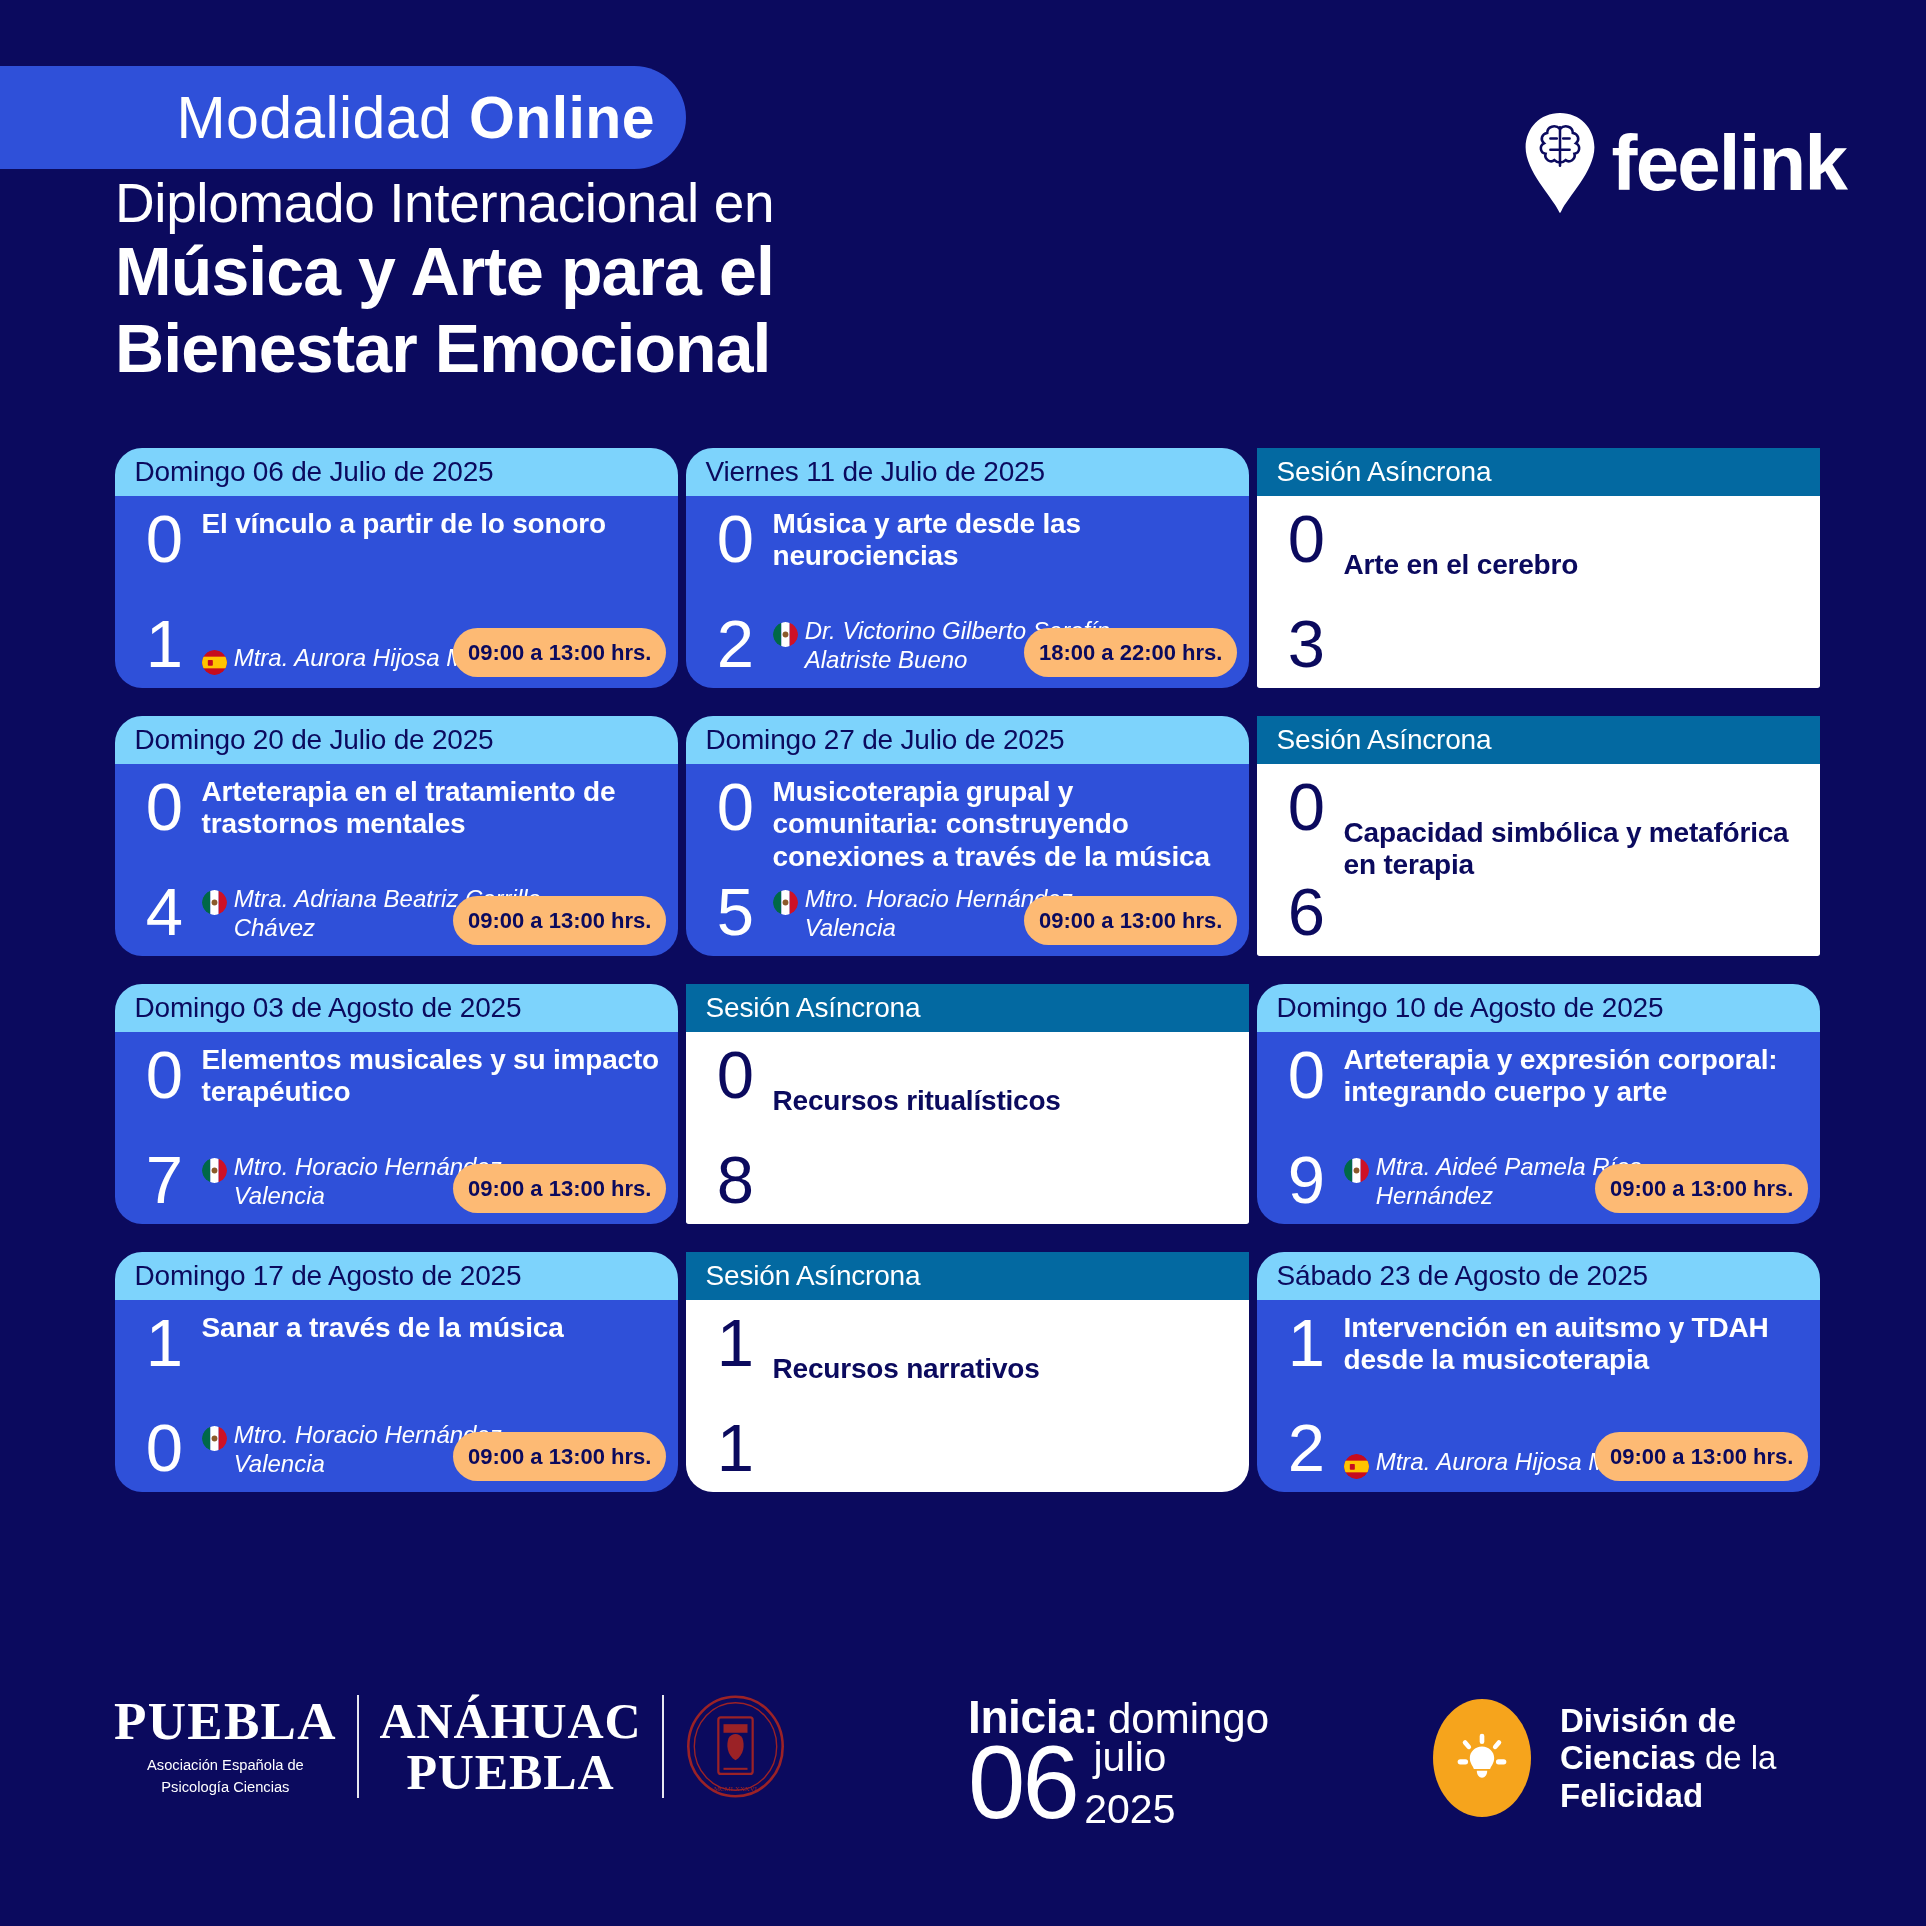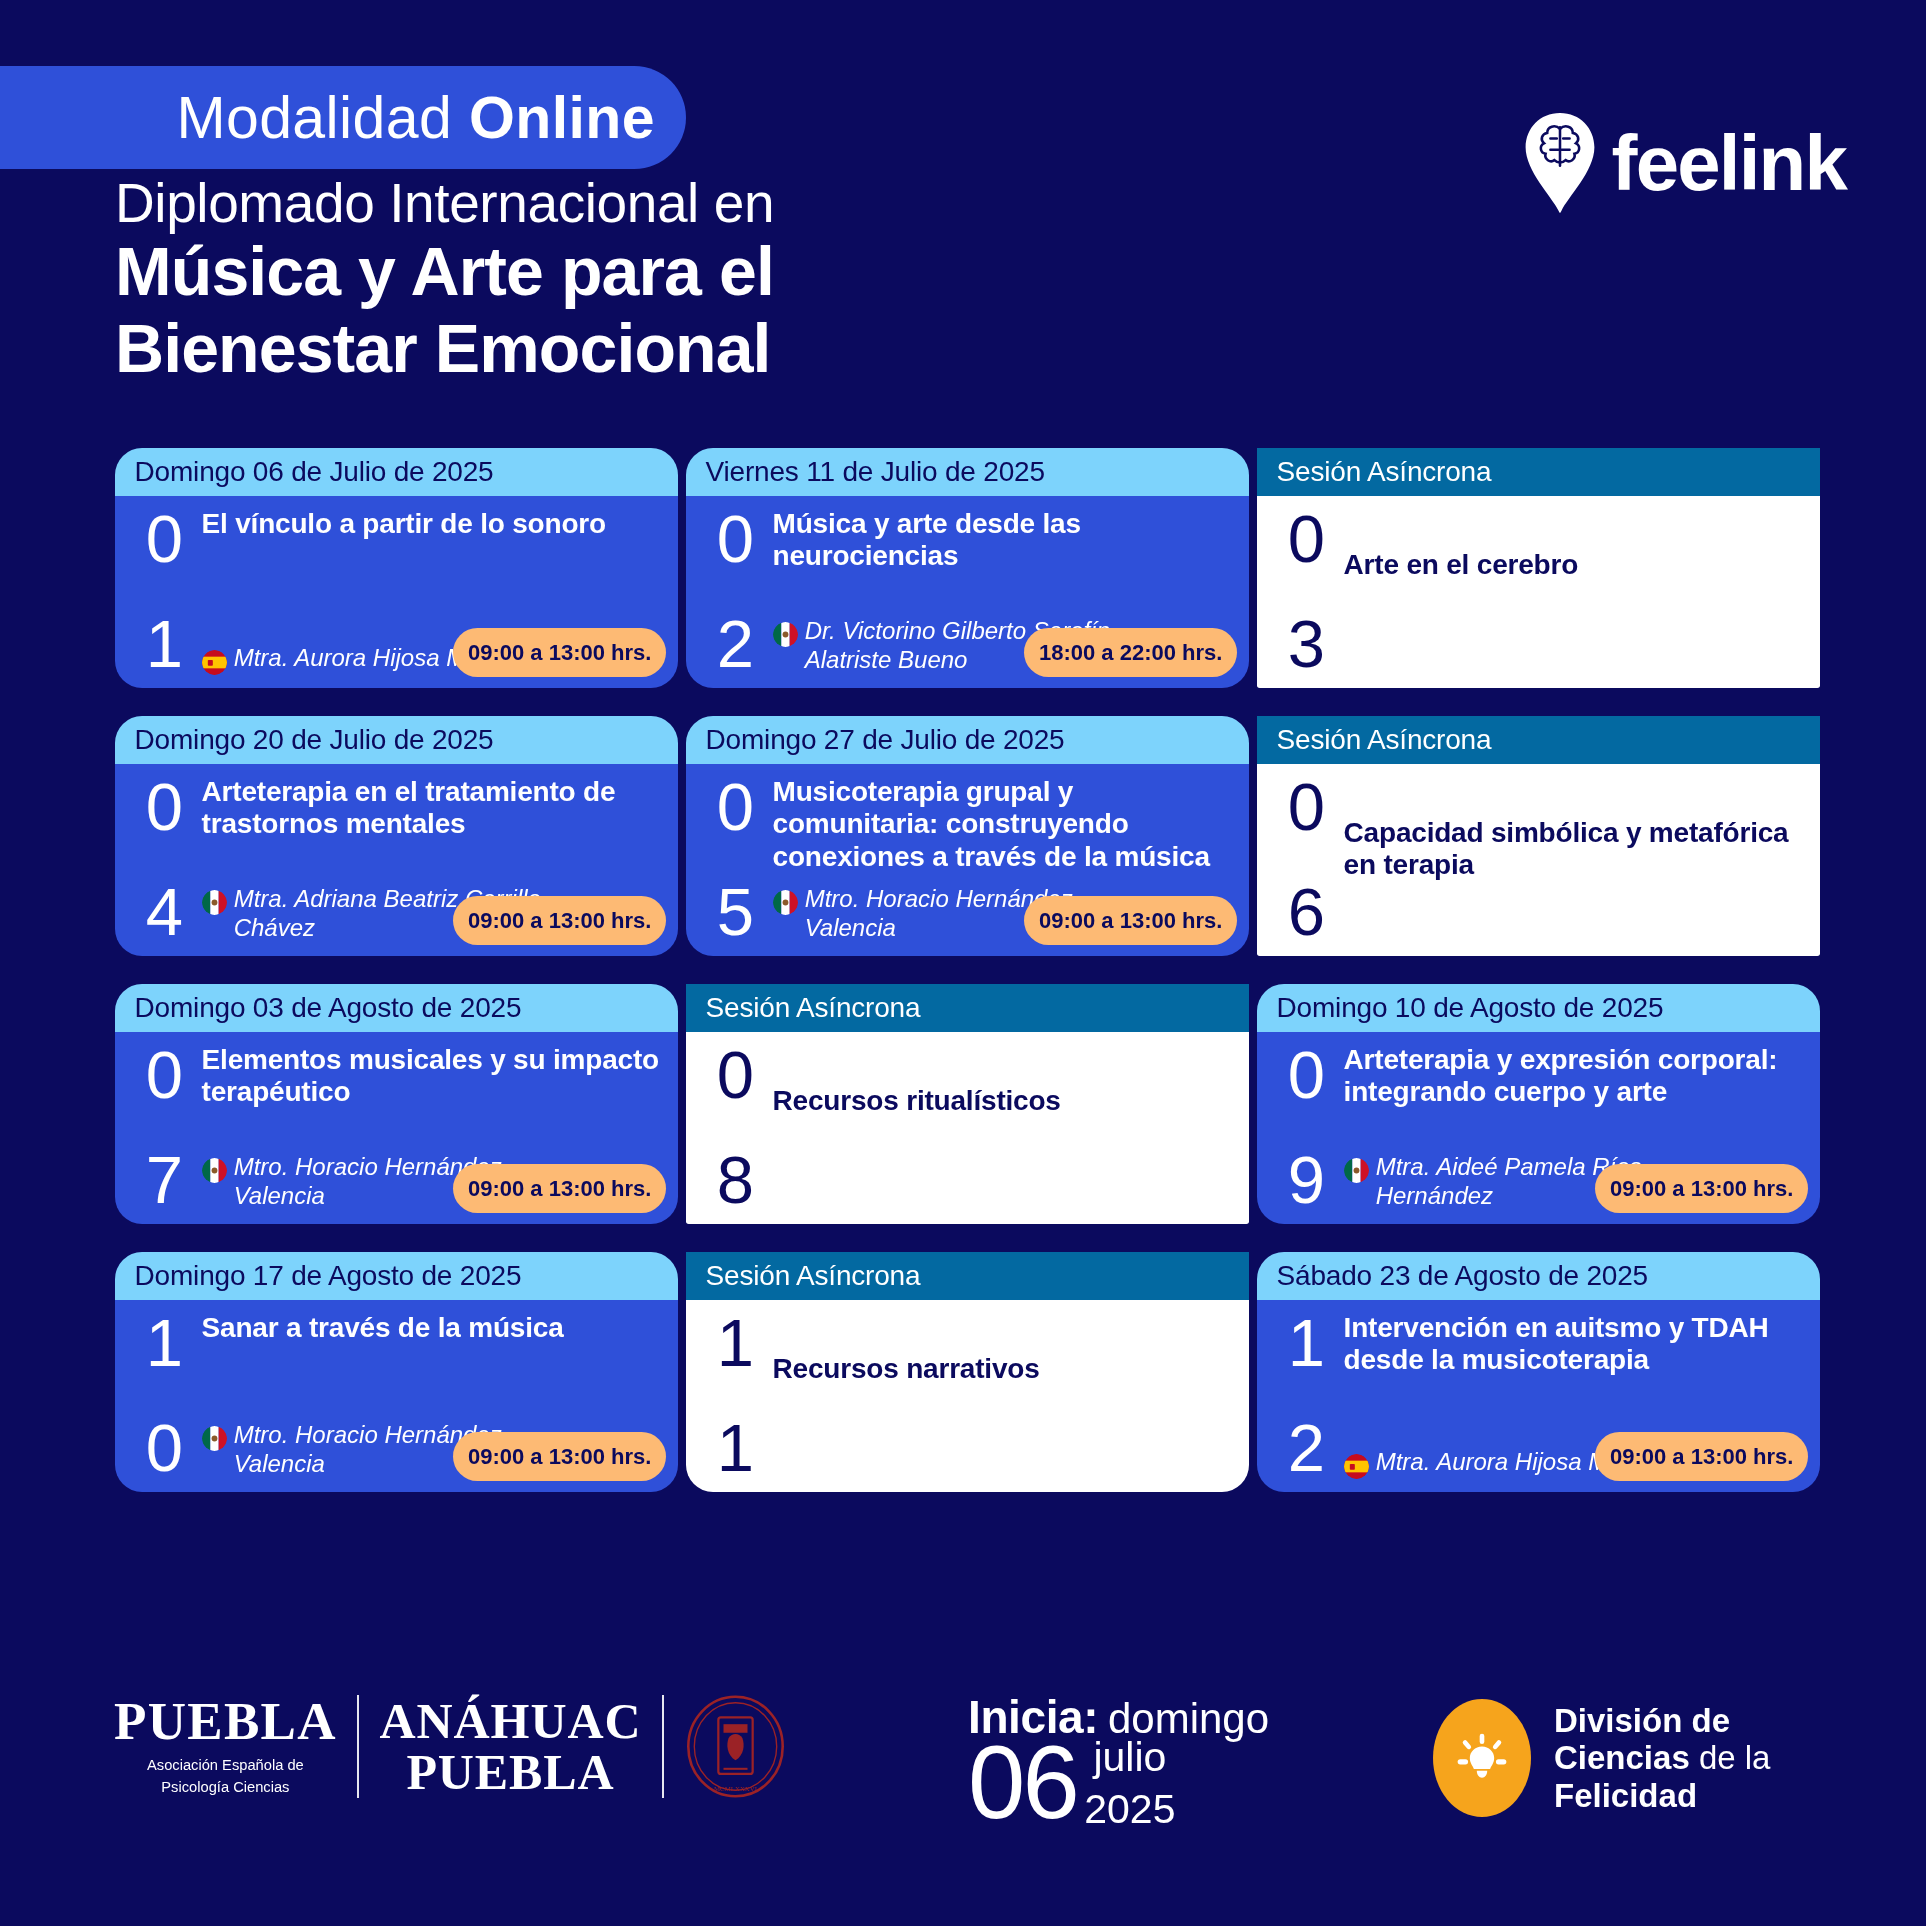--- a/index.html
+++ b/index.html
@@ -142,21 +142,21 @@
   .inicia{position:absolute;left:968px;top:49px;color:#ffffff;}
   .inicia-row1{display:flex;align-items:baseline;gap:9.8px;}
   .inicia-label{font-size:46px;font-weight:700;letter-spacing:-0.4px;}
   .inicia-day{font-size:42px;font-weight:300;}
   .inicia-row2{display:flex;align-items:center;margin-top:-8px;}
   .inicia-num{font-size:103px;font-weight:300;line-height:0.86;letter-spacing:-2.7px;}
   .inicia-my{display:flex;flex-direction:column;margin-left:7.1px;}
   .inicia-month{font-size:41px;font-weight:300;line-height:1.05;text-align:center;}
   .inicia-year{font-size:41px;font-weight:300;line-height:1.05;margin-top:9px;}
 
-  .division{position:absolute;left:1433px;top:58px;display:flex;align-items:center;gap:23px;}
+  .division{position:absolute;left:1433px;top:58px;display:flex;align-items:center;gap:29px;}
   .div-badge{width:98px;height:118px;border-radius:50%;background:#f6a41c;
     display:flex;align-items:center;justify-content:center;}
   .div-text{color:#ffffff;line-height:1.13;}
   .div-l1{font-size:33px;font-weight:700;}
   .div-l2{font-size:33px;}
   .div-l2 b{font-weight:700;}
   .div-l3{font-size:33px;font-weight:700;}
 </style>
 </head>
 <body>

